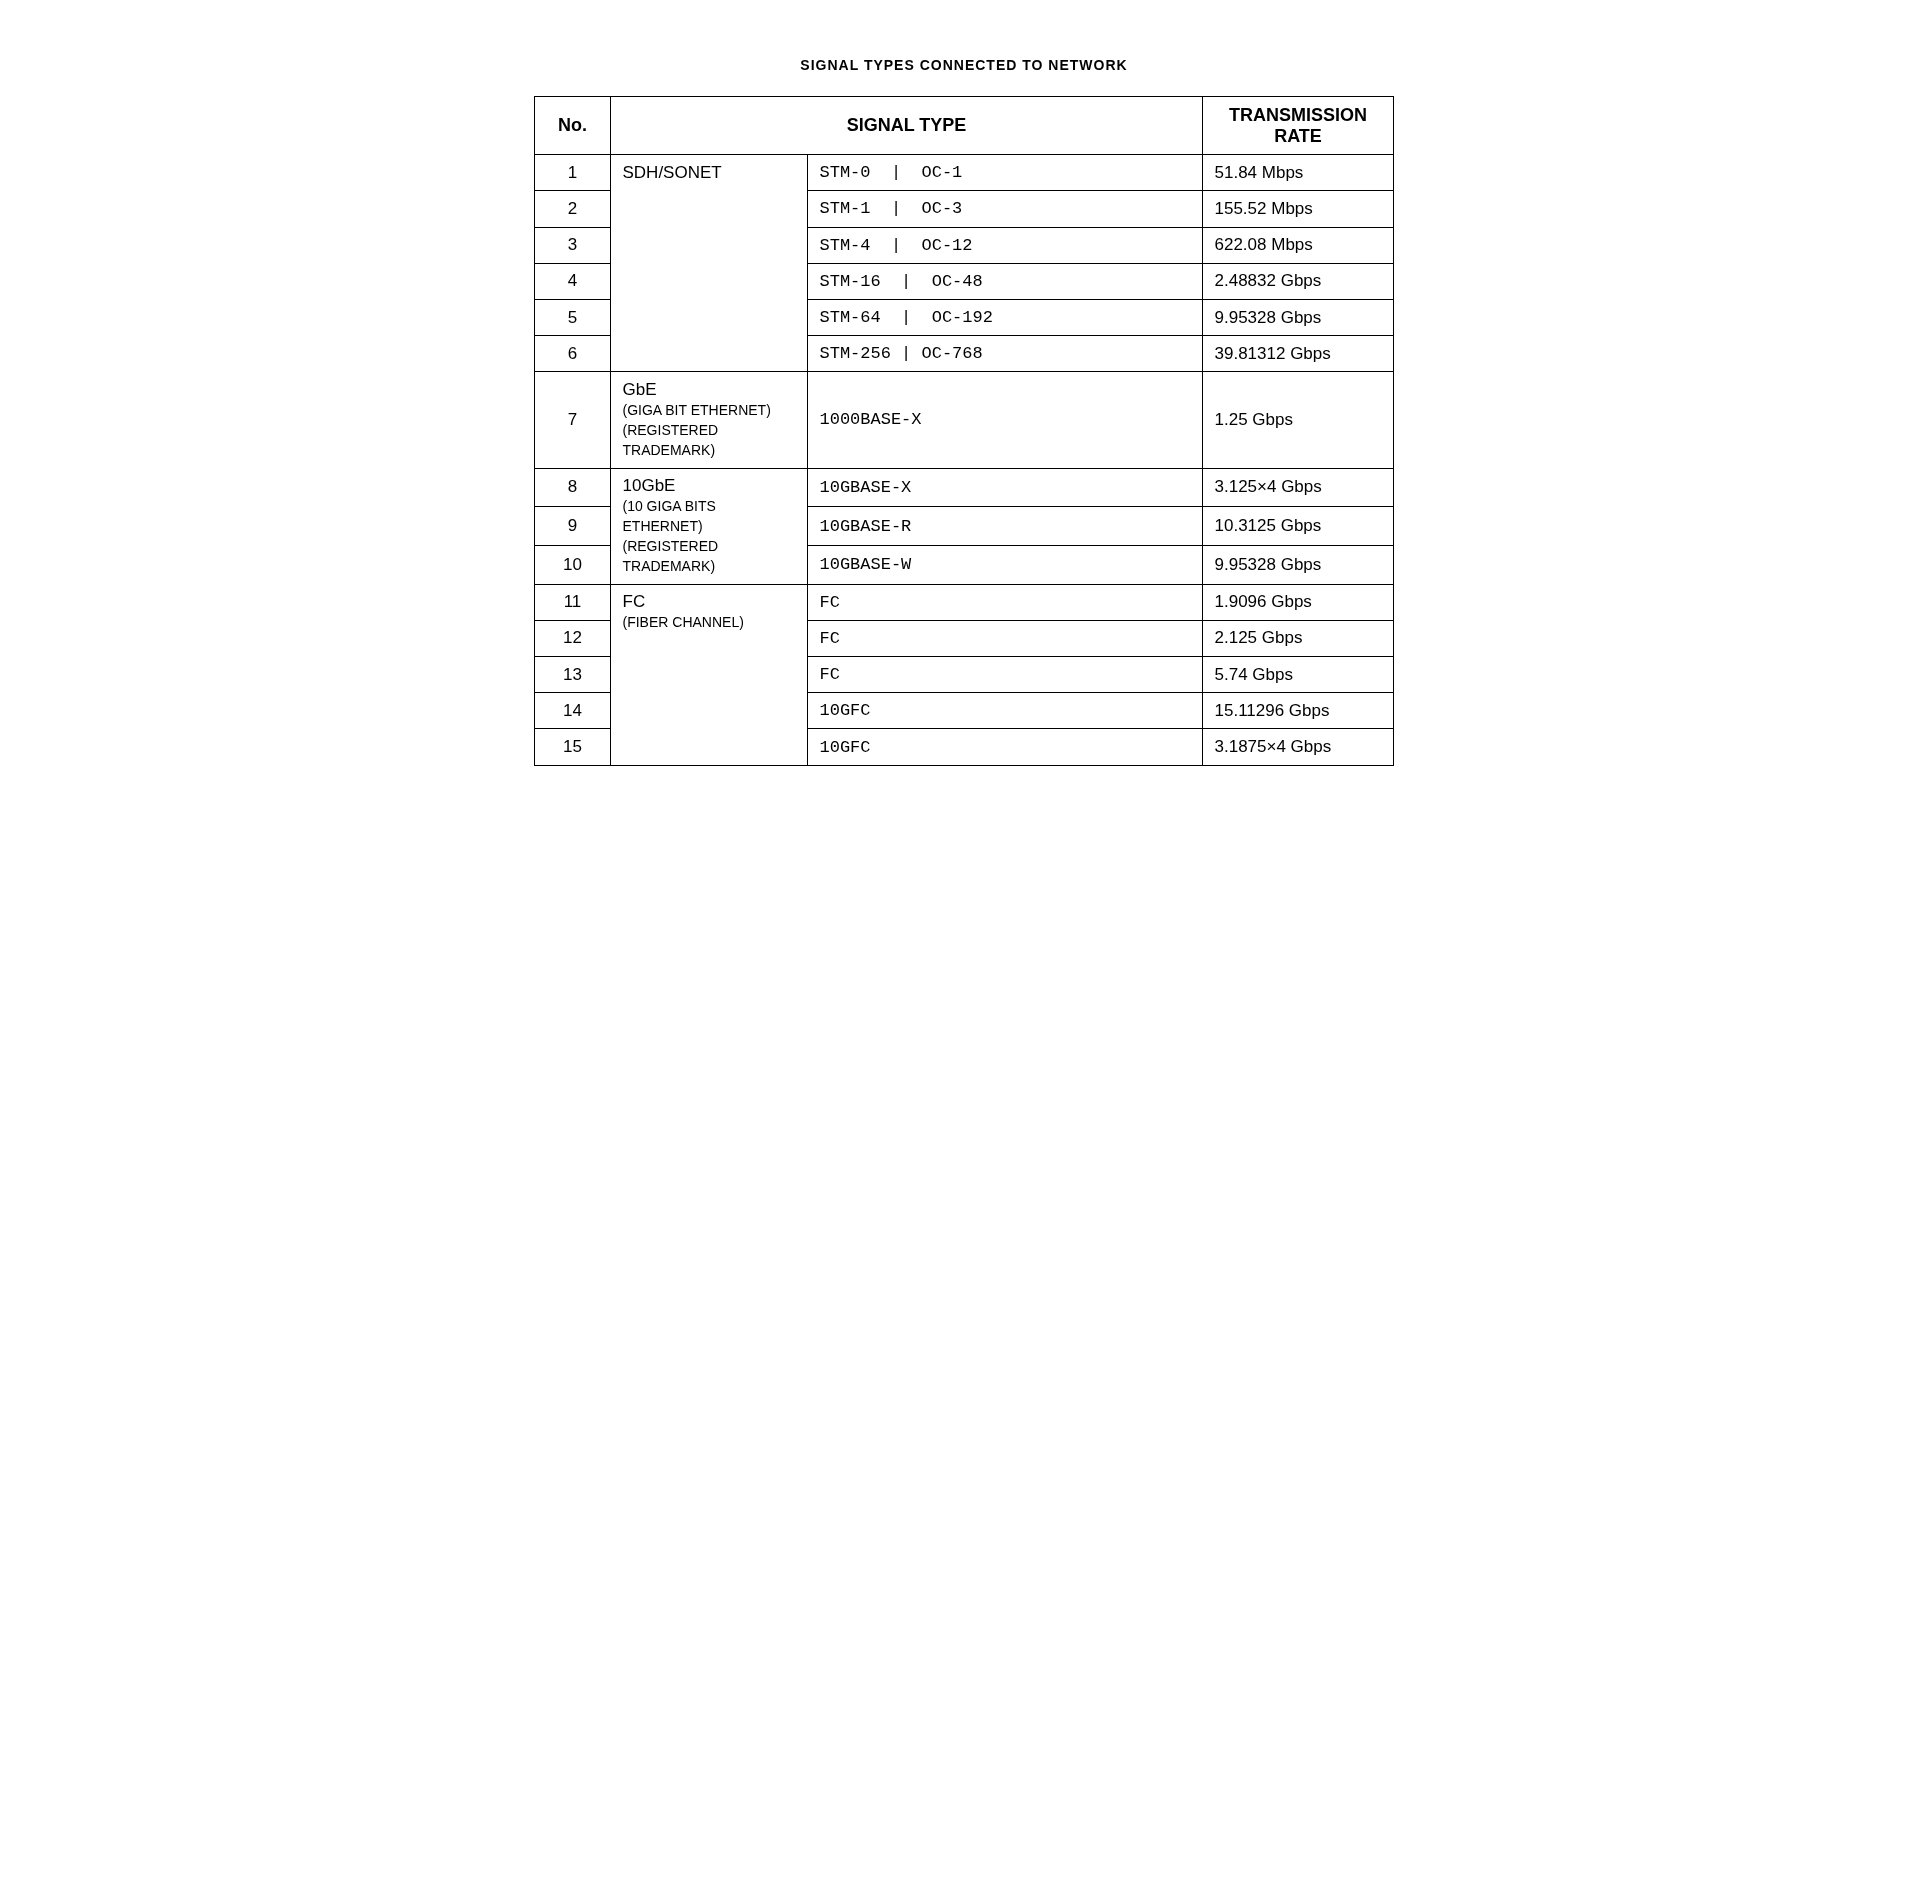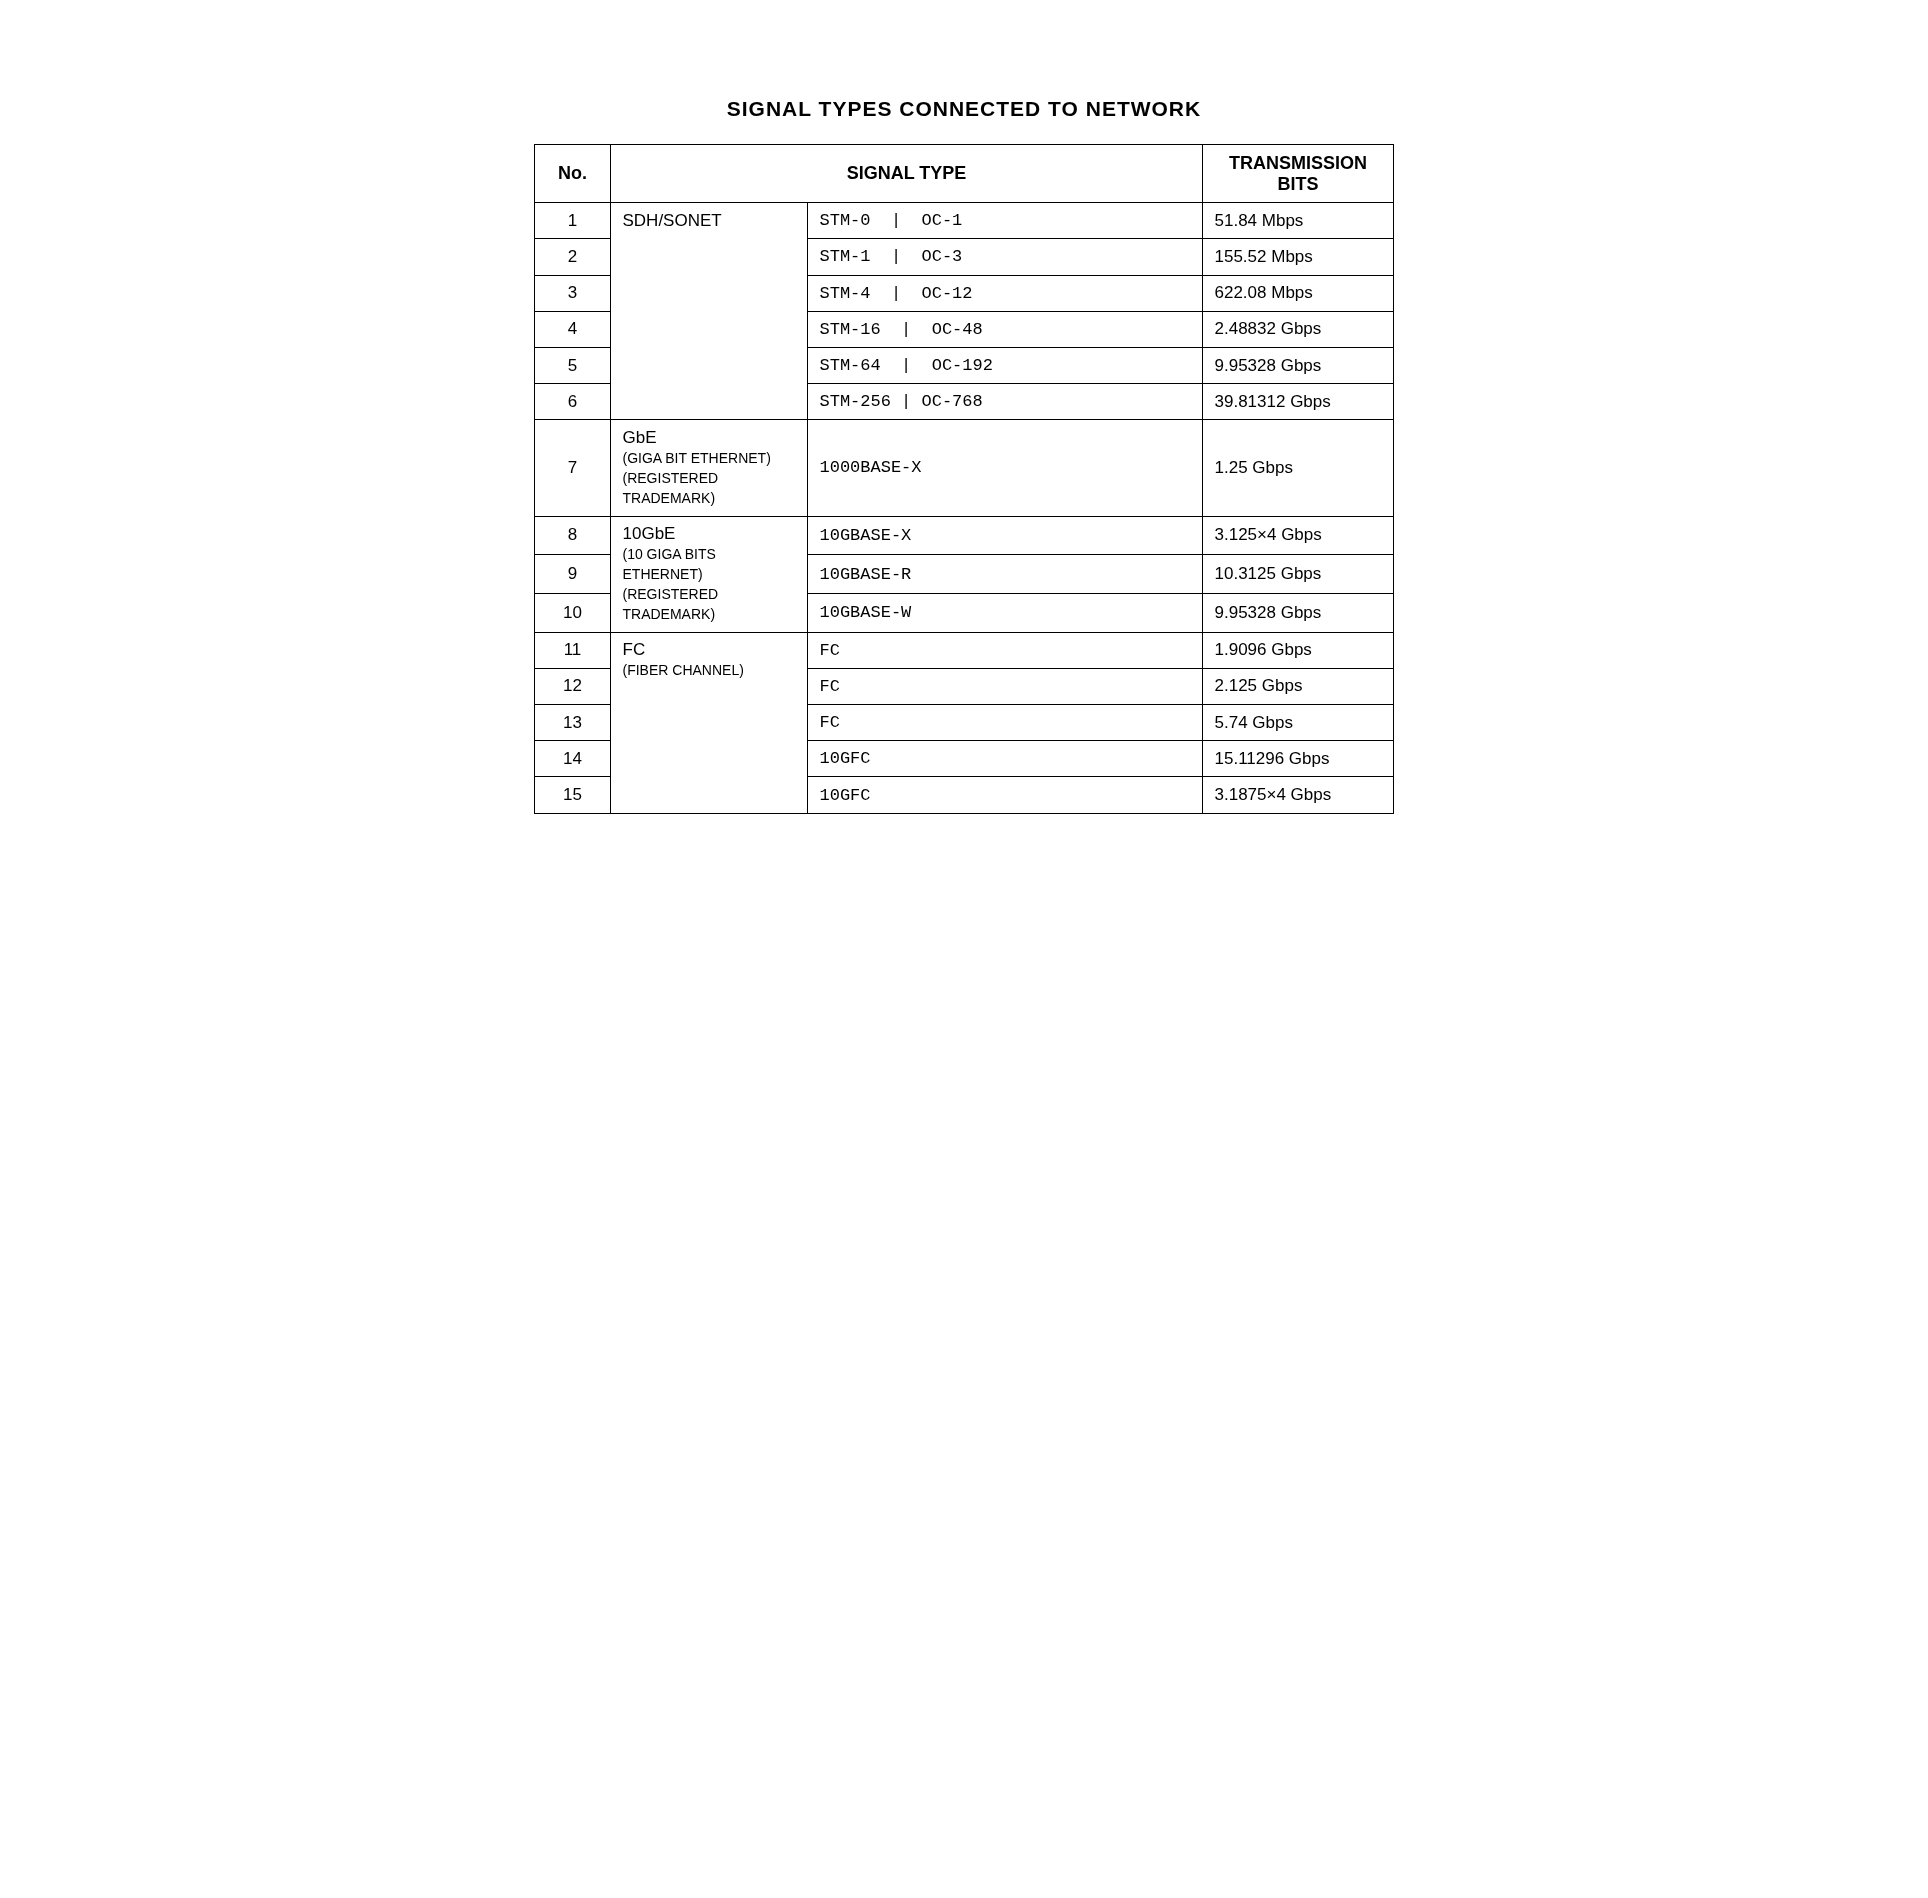--- a/index.html
+++ b/index.html
@@ -18,26 +18,25 @@
       padding: 57px 38px;
     }
 
     .page-container {
       width: 100%;
       max-width: 860px;
     }
 
     .page-title {
       text-align: center;
-      font-size: 21px;
+      font-size: 14px;
       font-weight: bold;
       letter-spacing: 1px;
       margin-bottom: 23px;
       font-family: Arial, sans-serif;
-      margin-top: 40px;
     }
 
     .main-table {
       width: 100%;
       border-collapse: collapse;
       border: 1.9px solid #000;
     }
 
     .main-table th,
     .main-table td {
@@ -99,21 +98,21 @@
 
 <div class="page-container">
   <div class="page-title">SIGNAL TYPES CONNECTED TO NETWORK</div>
 
   <table class="main-table">
     <thead>
       <tr>
         <th class="col-no">No.</th>
         <th colspan="2" class="header-signal-type">SIGNAL TYPE</th>
 
-        <th class="col-rate">TRANSMISSION BITS</th>
+        <th class="col-rate">TRANSMISSION RATE</th>
       </tr>
     </thead>
     <tbody>
 
       <tr>
         <td class="no-cell col-no">1</td>
         <td class="signal-name-cell col-signal-name" rowspan="6">SDH/SONET</td>
         <td class="stm-cell">STM-0 &nbsp;|&nbsp; OC-1</td>
         <td class="rate-cell col-rate">51.84 Mbps</td>
       </tr>

